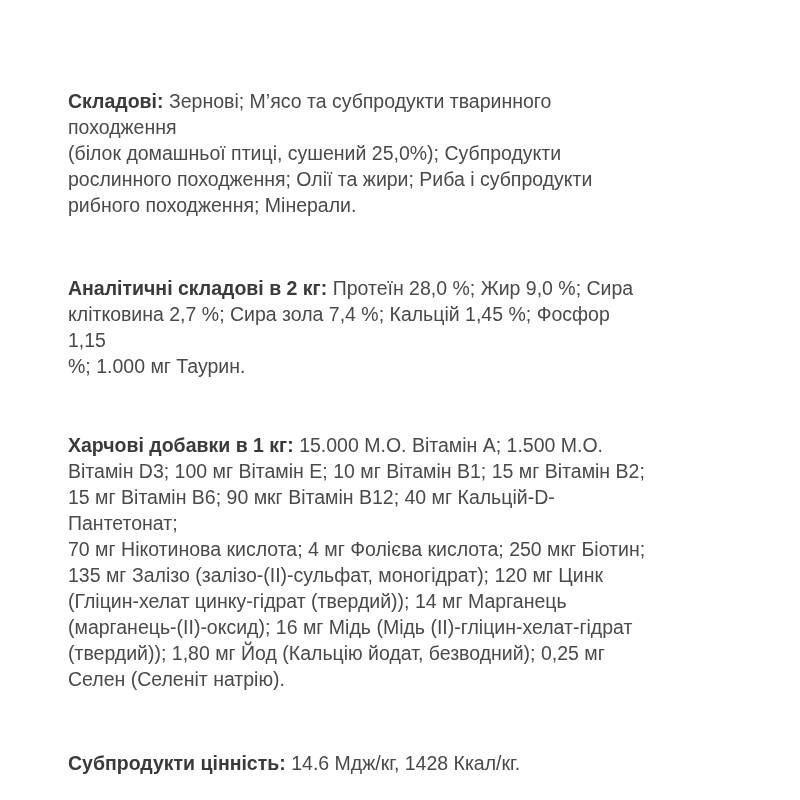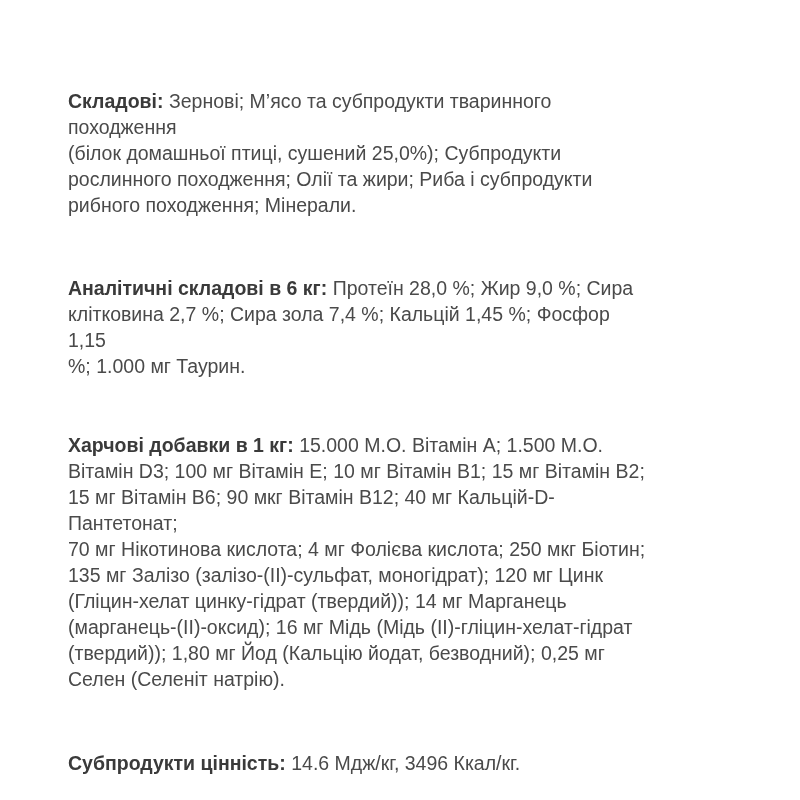--- a/index.html
+++ b/index.html
@@ -44,34 +44,34 @@
 <div class="doc">
 
   <p class="para">
     <span class="label">Складові:</span><span class="body-text">Зернові; М’ясо та субпродукти тваринного походження
 (білок домашньої птиці, сушений 25,0%); Субпродукти
 рослинного походження; Олії та жири; Риба і субпродукти
 рибного походження; Мінерали.</span>
   </p>
 
   <p class="para">
-    <span class="label">Аналітичні складові в 6 кг:</span><span class="body-text">Протеїн 28,0 %; Жир 9,0 %; Сира
+    <span class="label">Аналітичні складові в 2 кг:</span><span class="body-text">Протеїн 28,0 %; Жир 9,0 %; Сира
 клітковина 2,7 %; Сира зола 7,4 %; Кальцій 1,45 %; Фосфор 1,15
 %; 1.000 мг Таурин.</span>
   </p>
 
   <p class="para">
     <span class="label">Харчові добавки в 1 кг:</span><span class="body-text">15.000 М.О. Вітамін A; 1.500 М.О.
 Вітамін D3; 100 мг Вітамін E; 10 мг Вітамін B1; 15 мг Вітамін B2;
 15 мг Вітамін B6; 90 мкг Вітамін B12; 40 мг Кальцій-D-Пантетонат;
 70 мг Нікотинова кислота; 4 мг Фолієва кислота; 250 мкг Біотин;
 135 мг Залізо (залізо-(II)-сульфат, моногідрат); 120 мг Цинк
 (Гліцин-хелат цинку-гідрат (твердий)); 14 мг Марганець
 (марганець-(II)-оксид); 16 мг Мідь (Мідь (II)-гліцин-хелат-гідрат
 (твердий)); 1,80 мг Йод (Кальцію йодат, безводний); 0,25 мг
 Селен (Селеніт натрію).</span>
   </p>
 
   <p class="para">
-    <span class="label">Субпродукти цінність:</span><span class="body-text">14.6 Мдж/кг, 3496 Ккал/кг.</span>
+    <span class="label">Субпродукти цінність:</span><span class="body-text">14.6 Мдж/кг, 1428 Ккал/кг.</span>
   </p>
 
 </div>
 
 </body></html>

